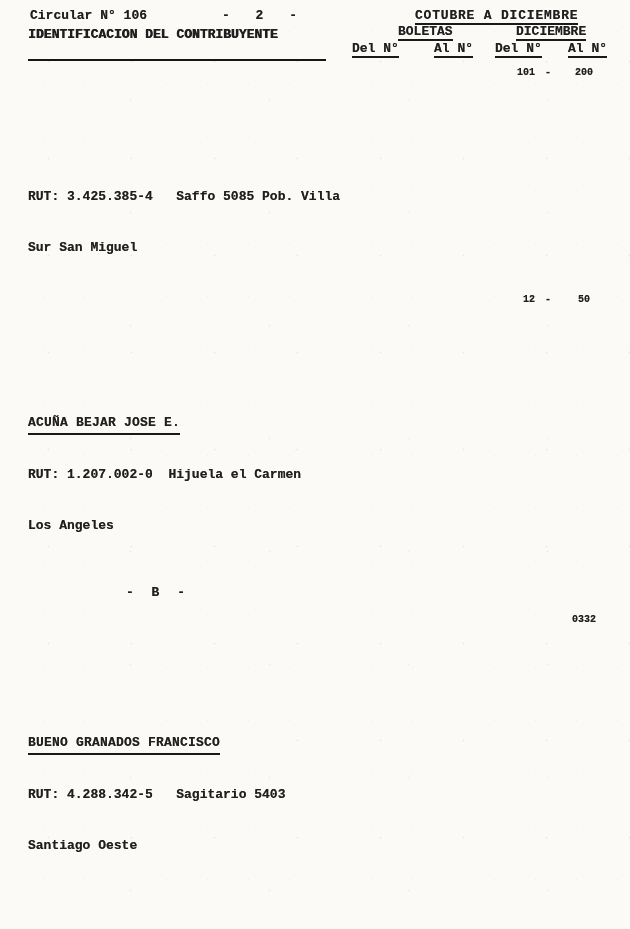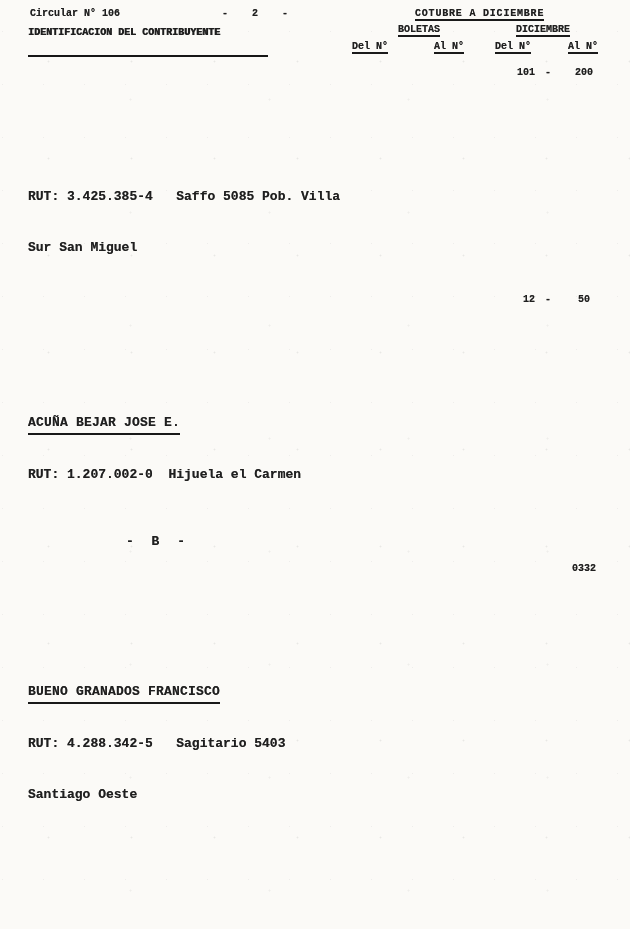--- a/index.html
+++ b/index.html
@@ -15,21 +15,21 @@
       radial-gradient(circle, rgba(50,50,50,0.06) 0.7px, transparent 1.3px);
     background-size: 83px 97px, 41px 53px, 139px 113px;
     background-position: 7px 13px, 23px 5px, 61px 43px;
     font-family:"Liberation Mono","DejaVu Sans Mono",monospace;
     font-weight:bold;
     color:#1f1f1f;
     text-shadow:0 0 0.5px rgba(20,20,20,0.65);
     padding-top:8px;
     box-sizing:border-box;
   }
-  .hdr { position:relative; height:58px; font-size:10px; }
+  .hdr { position:relative; height:58px; font-size:13px; }
   .hdr .circular { position:absolute; left:30px; top:0; }
   .hdr .pageno   { position:absolute; left:222px; top:0; word-spacing:18px; }
   .hdr .period   { position:absolute; left:415px; top:0; letter-spacing:0.8px;
                    border-bottom:2px solid #1a1a1a; padding-bottom:0; }
   .hdr .ident    { position:absolute; left:28px; top:19px;
                    border-bottom:2.5px solid #161616; padding-right:48px; padding-bottom:17px;
                    text-shadow:0.6px 0 0 currentColor; }
   .hdr .boletas  { position:absolute; left:398px; top:16px; border-bottom:2px solid #1a1a1a; }
   .hdr .facturas { position:absolute; left:516px; top:16px; border-bottom:2px solid #1a1a1a; }
   .hdr .colh     { position:absolute; top:33px; border-bottom:2px solid #1a1a1a; }
@@ -87,20 +87,21 @@
 
     <div class="entry">
       <span class="vcell bd"></span>
       <span class="vcell bdash"></span>
       <span class="vcell ba"></span>
       <span class="vcell fd">12</span>
       <span class="vcell fdash">-</span>
       <span class="vcell fa">50</span>
       <div class="nrow"><span class="cname">ACUÑA BEJAR JOSE E.</span></div>
       <div class="rut">RUT: 1.207.002-0  Hijuela el Carmen</div>
+      <div class="city">Los Angeles</div>
     </div>
 
     <div class="marker">- B -</div>
 
     <div class="entry">
       <span class="vcell bd"></span>
       <span class="vcell bdash"></span>
       <span class="vcell ba"></span>
       <span class="vcell fd"></span>
       <span class="vcell fdash"></span>

